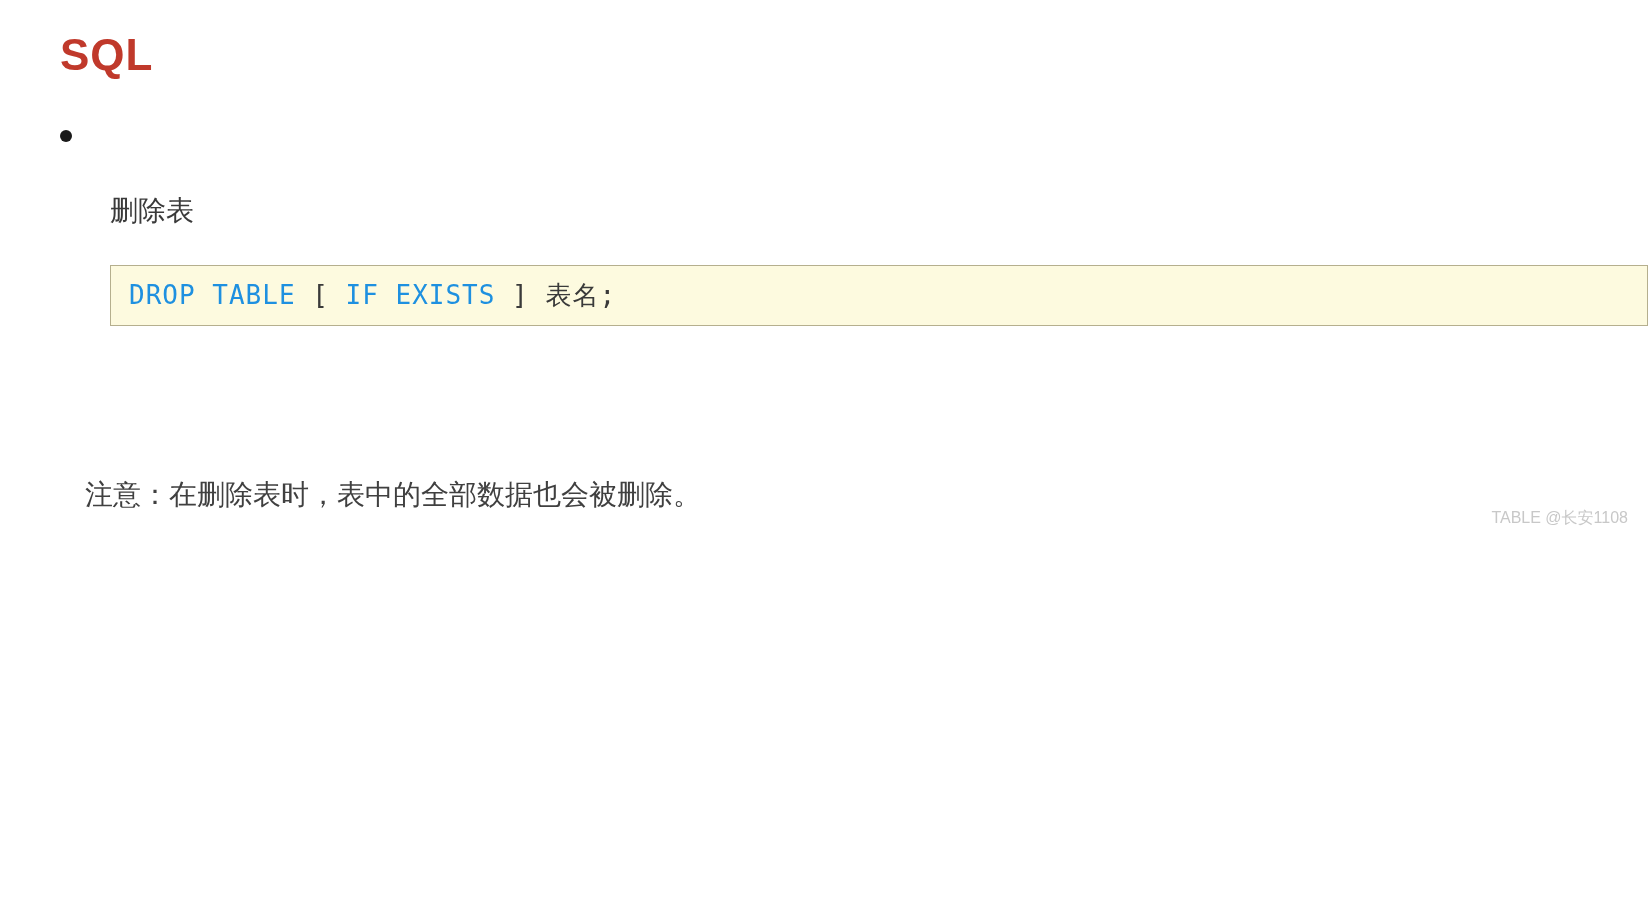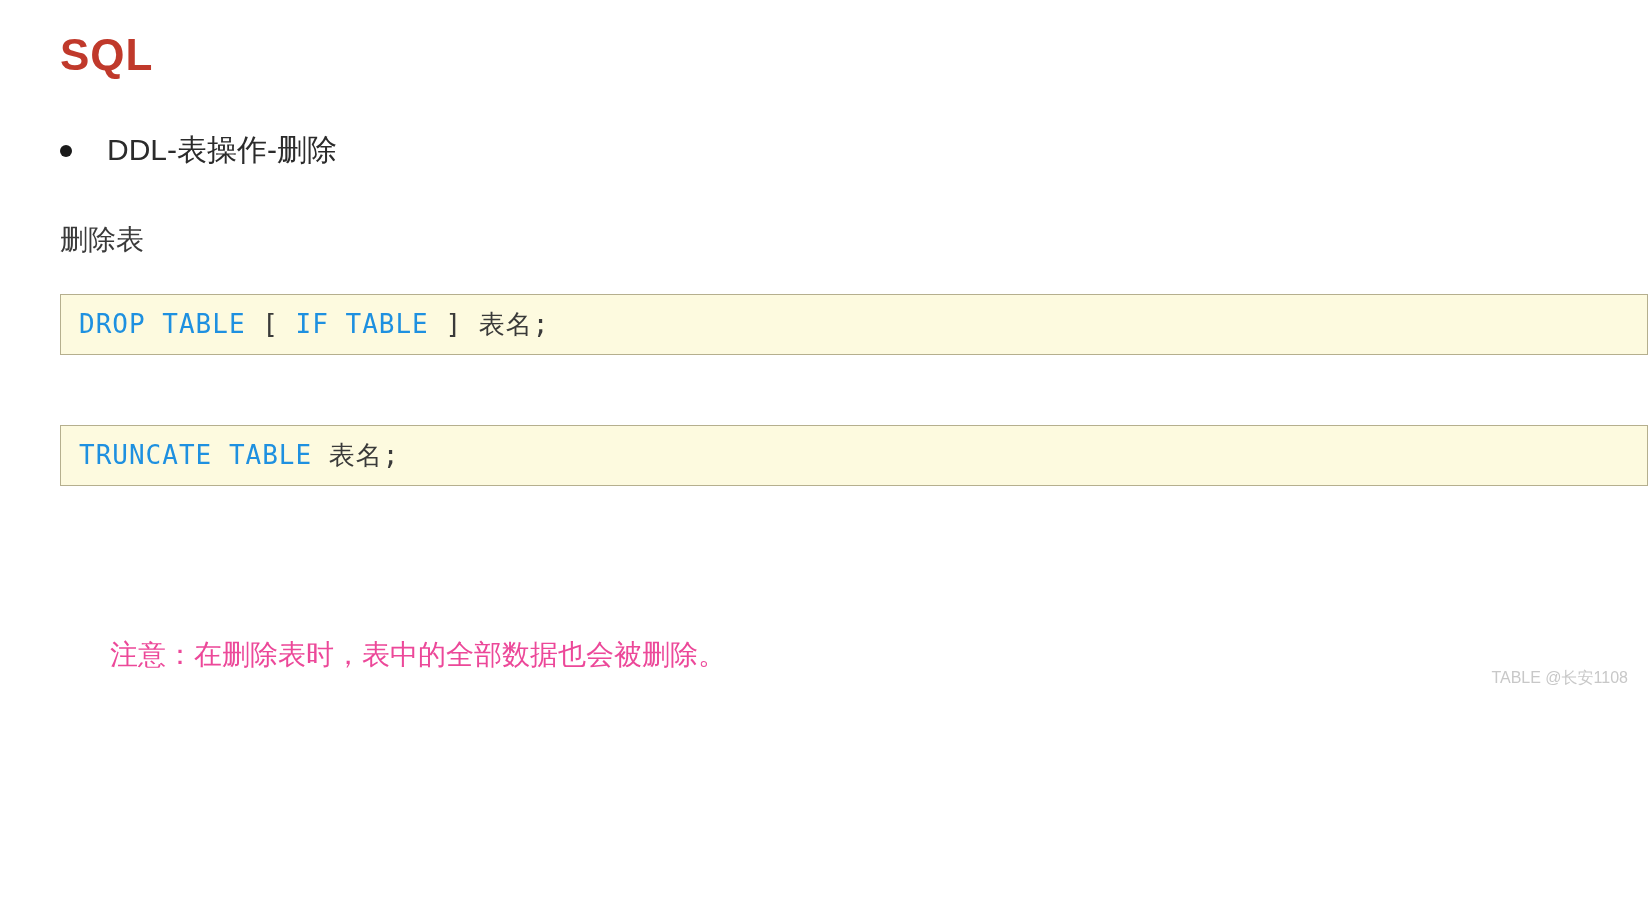--- a/index.html
+++ b/index.html
@@ -33,20 +33,21 @@
       border-radius: 50%;
       margin-right: 35px;
       margin-left: 0px;
     }
     .bullet-text {
       color: #2b2b2b;
       font-size: 30px;
       font-weight: 400;
     }
     .content-indent {
+      margin-left: 50px;
     }
     .subtitle {
       color: #3a3a3a;
       font-size: 28px;
       font-weight: 400;
       margin-bottom: 35px;
     }
     .code-box {
       background: #fdfadf;
       border: 1px solid #b5af8e;
@@ -57,53 +58,49 @@
       letter-spacing: 1px;
     }
     .kw {
       color: #1e90e0;
       text-align: center;
     }
     .normal {
       color: #3a3a3a;
     }
     .note {
-      color: #ec4899;
+      color: #404040;
       font-size: 28px;
       font-weight: 400;
       margin-top: 150px;
-      margin-left: 50px;
+      margin-left: 25px;
     }
     .watermark {
       position: absolute;
       right: 20px;
       bottom: 15px;
       color: #c8c8c8;
       font-size: 16px;
       font-family: "Microsoft YaHei", sans-serif;
     }
   </style>
 </head>
 <body>
 
 <div class="page-title">SQL</div>
 
 <div class="bullet-line">
   <span class="bullet"></span>
-  <span class="bullet-text">DDL-表操作-删除</span>
 </div>
 
 <div class="content-indent">
   <div class="subtitle">删除表</div>
   <div class="code-box">
-    <span class="kw">DROP  TABLE</span><span class="normal"> [ </span><span class="kw">IF  TABLE</span><span class="normal"> ] </span><span class="normal">表名;</span>
+    <span class="kw">DROP  TABLE</span><span class="normal"> [ </span><span class="kw">IF  EXISTS</span><span class="normal"> ] </span><span class="normal">表名;</span>
   </div>
 </div>
 
 <div class="content-indent">
-  <div class="code-box">
-    <span class="kw">TRUNCATE  TABLE</span><span class="normal"> 表名;</span>
-  </div>
 </div>
 
 <div class="note">注意：在删除表时，表中的全部数据也会被删除。</div>
 
 <div class="watermark">TABLE @长安1108</div>
 
 </body></html>

